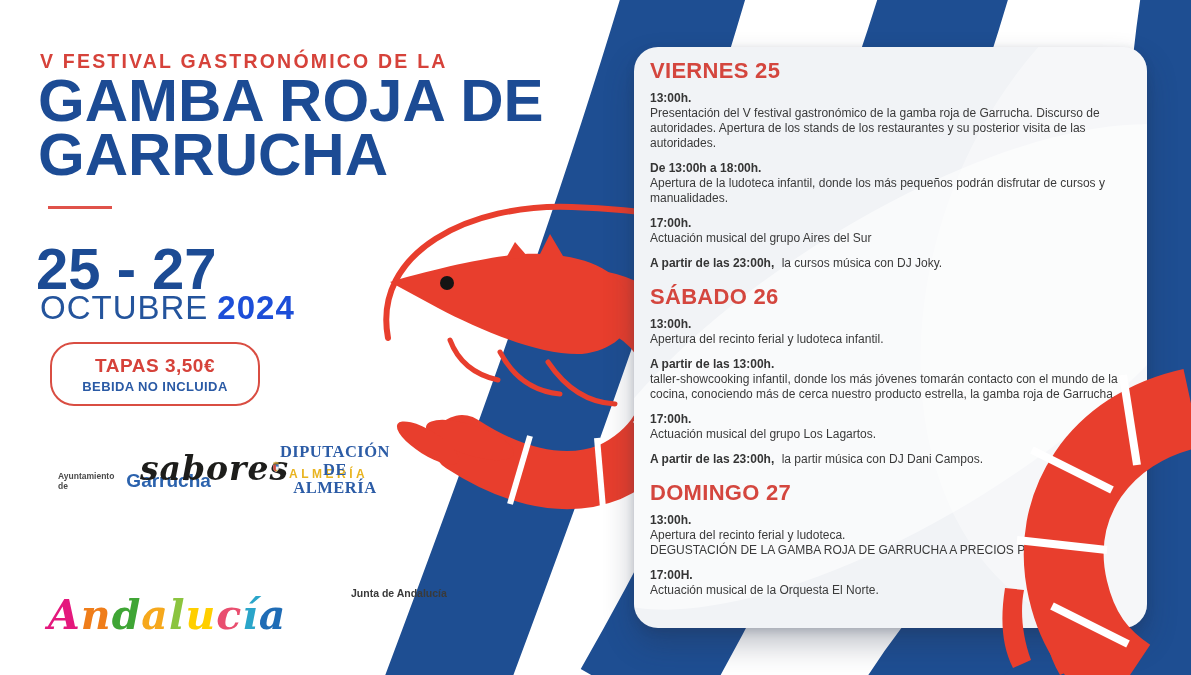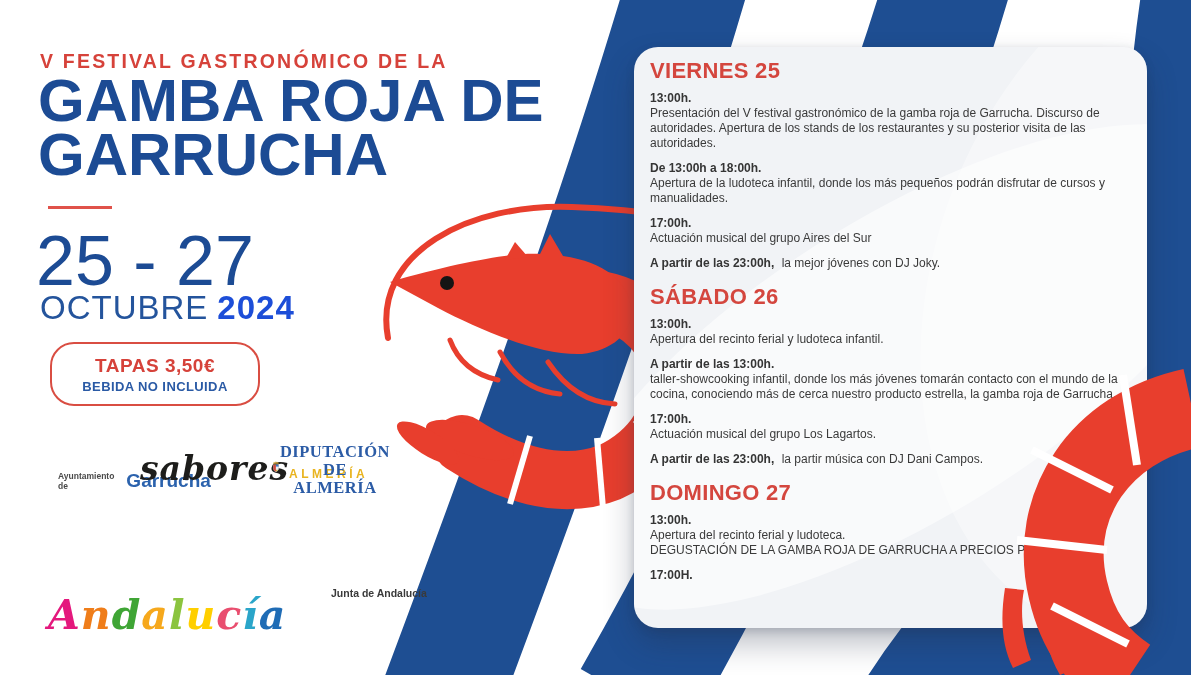--- a/index.html
+++ b/index.html
@@ -11,22 +11,22 @@
   .prawn2-art{position:absolute;inset:0;z-index:3;pointer-events:none;}
 
   
   .left{position:absolute;left:0;top:0;width:580px;height:675px;z-index:4;}
   .kicker{position:absolute;left:40px;top:50px;font-size:19.5px;font-weight:700;
           letter-spacing:2.2px;color:#d6423a;}
   .title{position:absolute;left:38px;top:74px;font-size:60px;line-height:54px;
          font-weight:800;color:#1c4b94;letter-spacing:0px;}
   .title span{display:block;}
   .divider{position:absolute;left:48px;top:206px;width:64px;height:3px;background:#e0524a;}
-  .dates{position:absolute;left:36px;top:224px;font-size:70px;line-height:74px;
-         font-weight:400;color:#1c4b94;}
+  .dates{position:absolute;left:36px;top:232px;font-size:58px;line-height:74px;
+         font-weight:700;color:#1c4b94;}
   .month-row{position:absolute;left:40px;top:291px;font-size:33px;line-height:34px;letter-spacing:1px;}
   .month-row .month{font-weight:500;color:#24549c;}
   .month-row .year{font-weight:800;color:#1d4ed8;margin-left:9px;}
 
   .badge{position:absolute;left:50px;top:342px;width:210px;height:64px;box-sizing:border-box;
          border:2.5px solid #d94d42;border-radius:24px;display:flex;flex-direction:column;
          align-items:center;justify-content:center;gap:2px;background:transparent;}
   .badge .price{font-size:19px;font-weight:800;color:#d6423a;letter-spacing:.5px;}
   .badge .note{font-size:13px;font-weight:700;color:#2a5aa5;letter-spacing:.4px;}
 
@@ -38,21 +38,21 @@
   .logo-sabores{left:140px;top:452px;width:120px;}
   .logo-sabores .script{font-family:"DejaVu Serif", serif;font-style:italic;font-weight:700;
                         font-size:33px;line-height:34px;color:#1d1d1b;letter-spacing:1px;}
   .logo-sabores .cap{font-size:12px;font-weight:700;color:#e9b41f;letter-spacing:3.5px;margin-top:10px;}
   .logo-diputacion{left:272px;top:436px;width:118px;}
   .logo-diputacion .cap{font-family:"Liberation Serif", serif;font-size:16.5px;line-height:18px;
                         font-weight:700;color:#2c5ca6;letter-spacing:.5px;text-align:center;margin-top:5px;}
   .logo-andalucia{left:48px;top:591px;width:220px;align-items:flex-start;}
   .and-text{font-family:"DejaVu Serif", serif;font-style:italic;font-weight:700;font-size:41px;
             line-height:48px;letter-spacing:1px;}
-  .logo-junta{left:292px;top:574px;width:100px;gap:39px;}
+  .logo-junta{left:312px;top:574px;width:100px;gap:39px;}
   .logo-junta .cap{font-size:10.5px;font-weight:700;color:#3a3a3a;margin-top:4px;white-space:nowrap;}
 
   
   .card{position:absolute;left:634px;top:47px;width:513px;height:581px;box-sizing:border-box;
         background:#f1f3f6;border-radius:24px;z-index:2;overflow:hidden;
         box-shadow:0 16px 30px rgba(35,45,70,.30), 0 3px 8px rgba(35,45,70,.18);
         padding:12px 26px 28px 16px;}
   .streak{position:absolute;background:#ffffff;border-radius:50%;}
   .streak.s1{width:780px;height:300px;left:-120px;top:170px;transform:rotate(-32deg);opacity:.55;}
   .streak.s2{width:520px;height:720px;left:300px;top:-120px;transform:rotate(20deg);opacity:.38;}
@@ -203,21 +203,21 @@
       <p class="item">
         <span class="t">De 13:00h a 18:00h.</span>
         <span class="d">Apertura de la ludoteca infantil, donde los más pequeños podrán disfrutar de cursos y manualidades.</span>
       </p>
       <p class="item">
         <span class="t">17:00h.</span>
         <span class="d">Actuación musical del grupo Aires del Sur</span>
       </p>
       <p class="item inline">
         <span class="t">A partir de las 23:00h,</span>
-        <span class="d">la mejor jóvenes con DJ Joky.</span>
+        <span class="d">la cursos música con DJ Joky.</span>
       </p>
     </section>
 
     <section class="day">
       <h2>SÁBADO 26</h2>
       <p class="item">
         <span class="t">13:00h.</span>
         <span class="d">Apertura del recinto ferial y ludoteca infantil.</span>
       </p>
       <p class="item">
@@ -236,17 +236,18 @@
 
     <section class="day">
       <h2>DOMINGO 27</h2>
       <p class="item">
         <span class="t">13:00h.</span>
         <span class="d">Apertura del recinto ferial y ludoteca.</span>
         <span class="d">DEGUSTACIÓN DE LA GAMBA ROJA DE GARRUCHA A PRECIOS POPULARES.</span>
       </p>
       <p class="item">
         <span class="t">17:00H.</span>
+        <span class="d">Actuación musical de la Orquesta El Norte.</span>
       </p>
     </section>
   </div>
 
 </div>
 
 </body></html>

